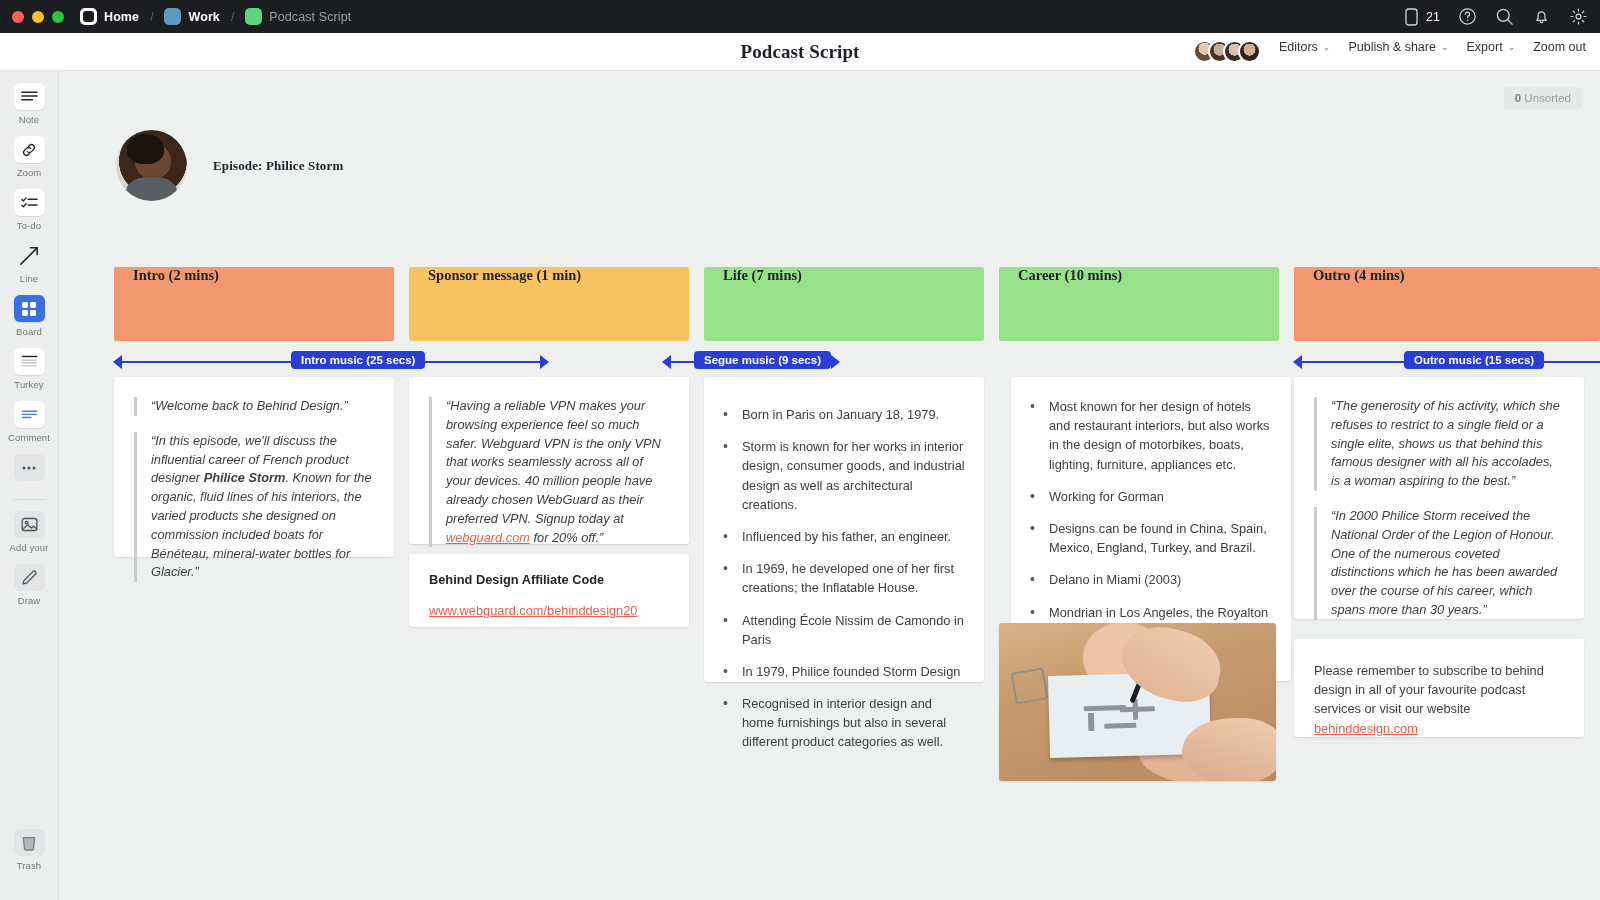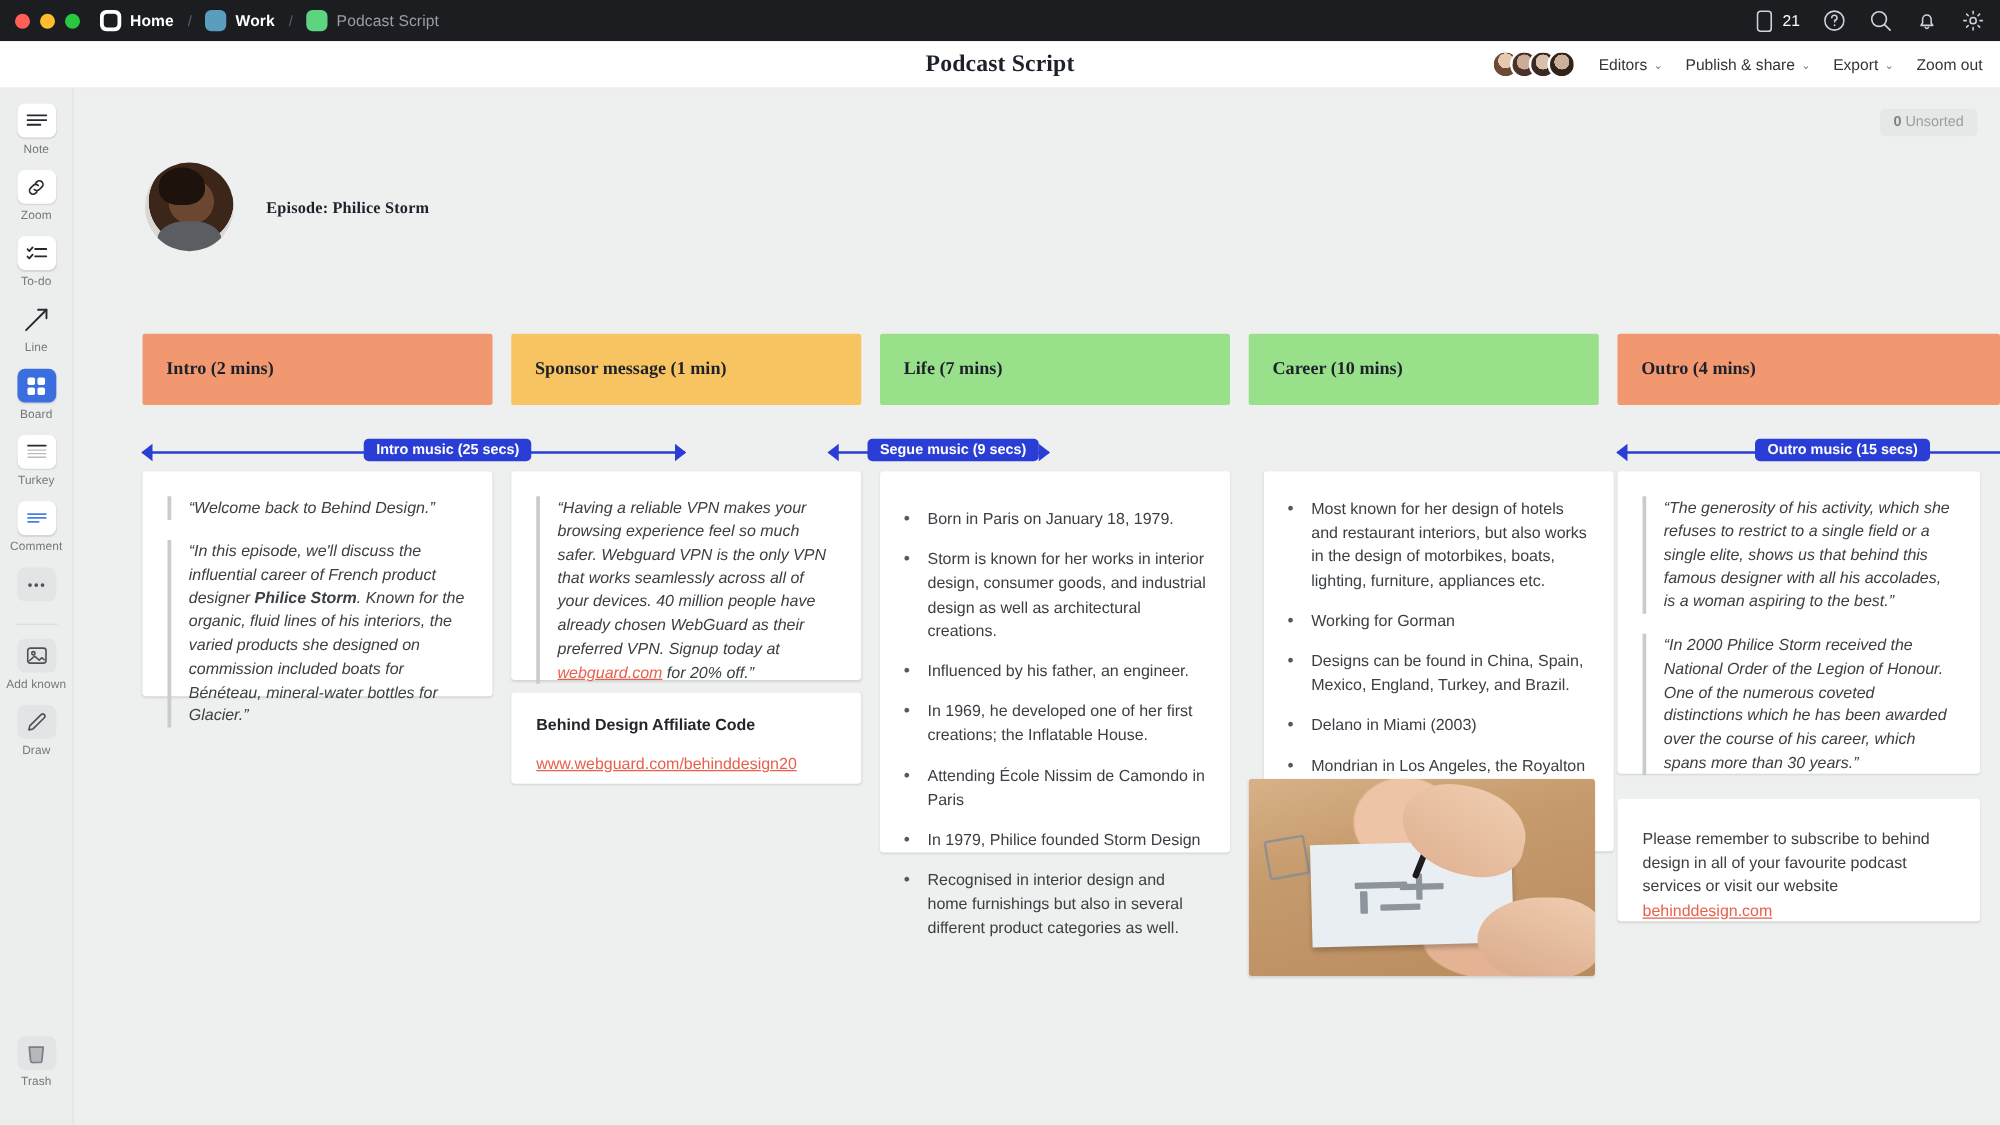--- a/index.html
+++ b/index.html
@@ -43,21 +43,21 @@
   .header2 {
     position:absolute; top:33px; left:0; width:1600px; height:38px;
     background:#ffffff; display:flex; align-items:center;
     border-bottom: 1px solid #e6e6e6;
   }
   .doc-title {
     position:absolute; left:0; right:0; text-align:center;
     font-family: "Liberation Serif", serif; font-weight: 700;
     font-size: 19px; color:#1d2129; letter-spacing:.1px;
   }
-  .hdr-right { margin-left:auto; display:flex; align-items:center; gap:18px; padding-right:14px; }
+  .hdr-right { margin-left:auto; display:flex; align-items:flex-start; gap:18px; padding-right:14px; }
   .avatars { display:flex; align-items:center; }
   .av {
     width:23px; height:23px; border-radius:50%; border:2px solid #fff;
     margin-left:-8px; background:#b9a79c;
   }
   .av:first-child { margin-left:0; }
   .av.a1 { background: radial-gradient(circle at 50% 35%, #e6c9ae 0 38%, #6b4a36 39% 100%); }
   .av.a2 { background: radial-gradient(circle at 50% 40%, #c9ad98 0 40%, #4a3228 41% 100%); }
   .av.a3 { background: radial-gradient(circle at 50% 40%, #d8c0ab 0 40%, #3a2a22 41% 100%); }
   .av.a4 { background: radial-gradient(circle at 50% 40%, #cbb09a 0 40%, #2f231c 41% 100%); }
@@ -111,21 +111,21 @@
   }
   .ep-avatar::after{
     content:""; position:absolute; left:14%; top:66%; width:72%; height:46%;
     background:#5a5d62; border-radius:44% 44% 0 0;
   }
   .ep-title {
     font-family:"Liberation Serif", serif; font-weight:700;
     font-size:13px; color:#1d2129; letter-spacing:.15px;
   }
   .bar {
-    height:57px; display:flex; align-items:center; padding-left:19px;
+    height:74px; display:flex; align-items:flex-start; padding-left:19px;
     font-family:"Liberation Serif", serif; font-weight:700; font-size:14.5px;
     color:#1d2129; border-radius:2px;
   }
   .arrow {
     position:absolute; top:0; height:30px; display:flex; align-items:center;
   }
   .arrow-line { position:absolute; top:14px; height:2px; background:#2a3ed6; left:0; right:0; }
   .ah { position:absolute; top:8px; width:0; height:0; }
   .ah.left  { left:-1px; border-top:7px solid transparent; border-bottom:7px solid transparent; border-right:9px solid #2a3ed6; }
   .ah.right { right:-1px; border-top:7px solid transparent; border-bottom:7px solid transparent; border-left:9px solid #2a3ed6; }
@@ -368,21 +368,21 @@
   <div class="tool-divider"></div>
 
   <div class="tool">
     <div class="tool-box soft">
       <svg width="17" height="15" viewBox="0 0 18 16" fill="none" stroke="#4e5257" stroke-width="1.4" stroke-linejoin="round">
         <rect x="1.2" y="1.6" width="15.6" height="12.8" rx="2.2"></rect>
         <circle cx="6" cy="6" r="1.4"></circle>
         <path d="M2.4 12.6 7 8.4l4 3.4 2.4-2 2.2 2.1"></path>
       </svg>
     </div>
-    <div class="tool-lbl">Add known</div>
+    <div class="tool-lbl">Add your</div>
   </div>
 
   <div class="tool">
     <div class="tool-box soft">
       <svg width="17" height="17" viewBox="0 0 18 18" fill="none" stroke="#4e5257" stroke-width="1.4" stroke-linejoin="round">
         <path d="M2.2 15.8 3 12.4 12.6 2.8a1.9 1.9 0 0 1 2.7 2.7L5.7 15l-3.5.8Z"></path>
       </svg>
     </div>
     <div class="tool-lbl">Draw</div>
   </div>

